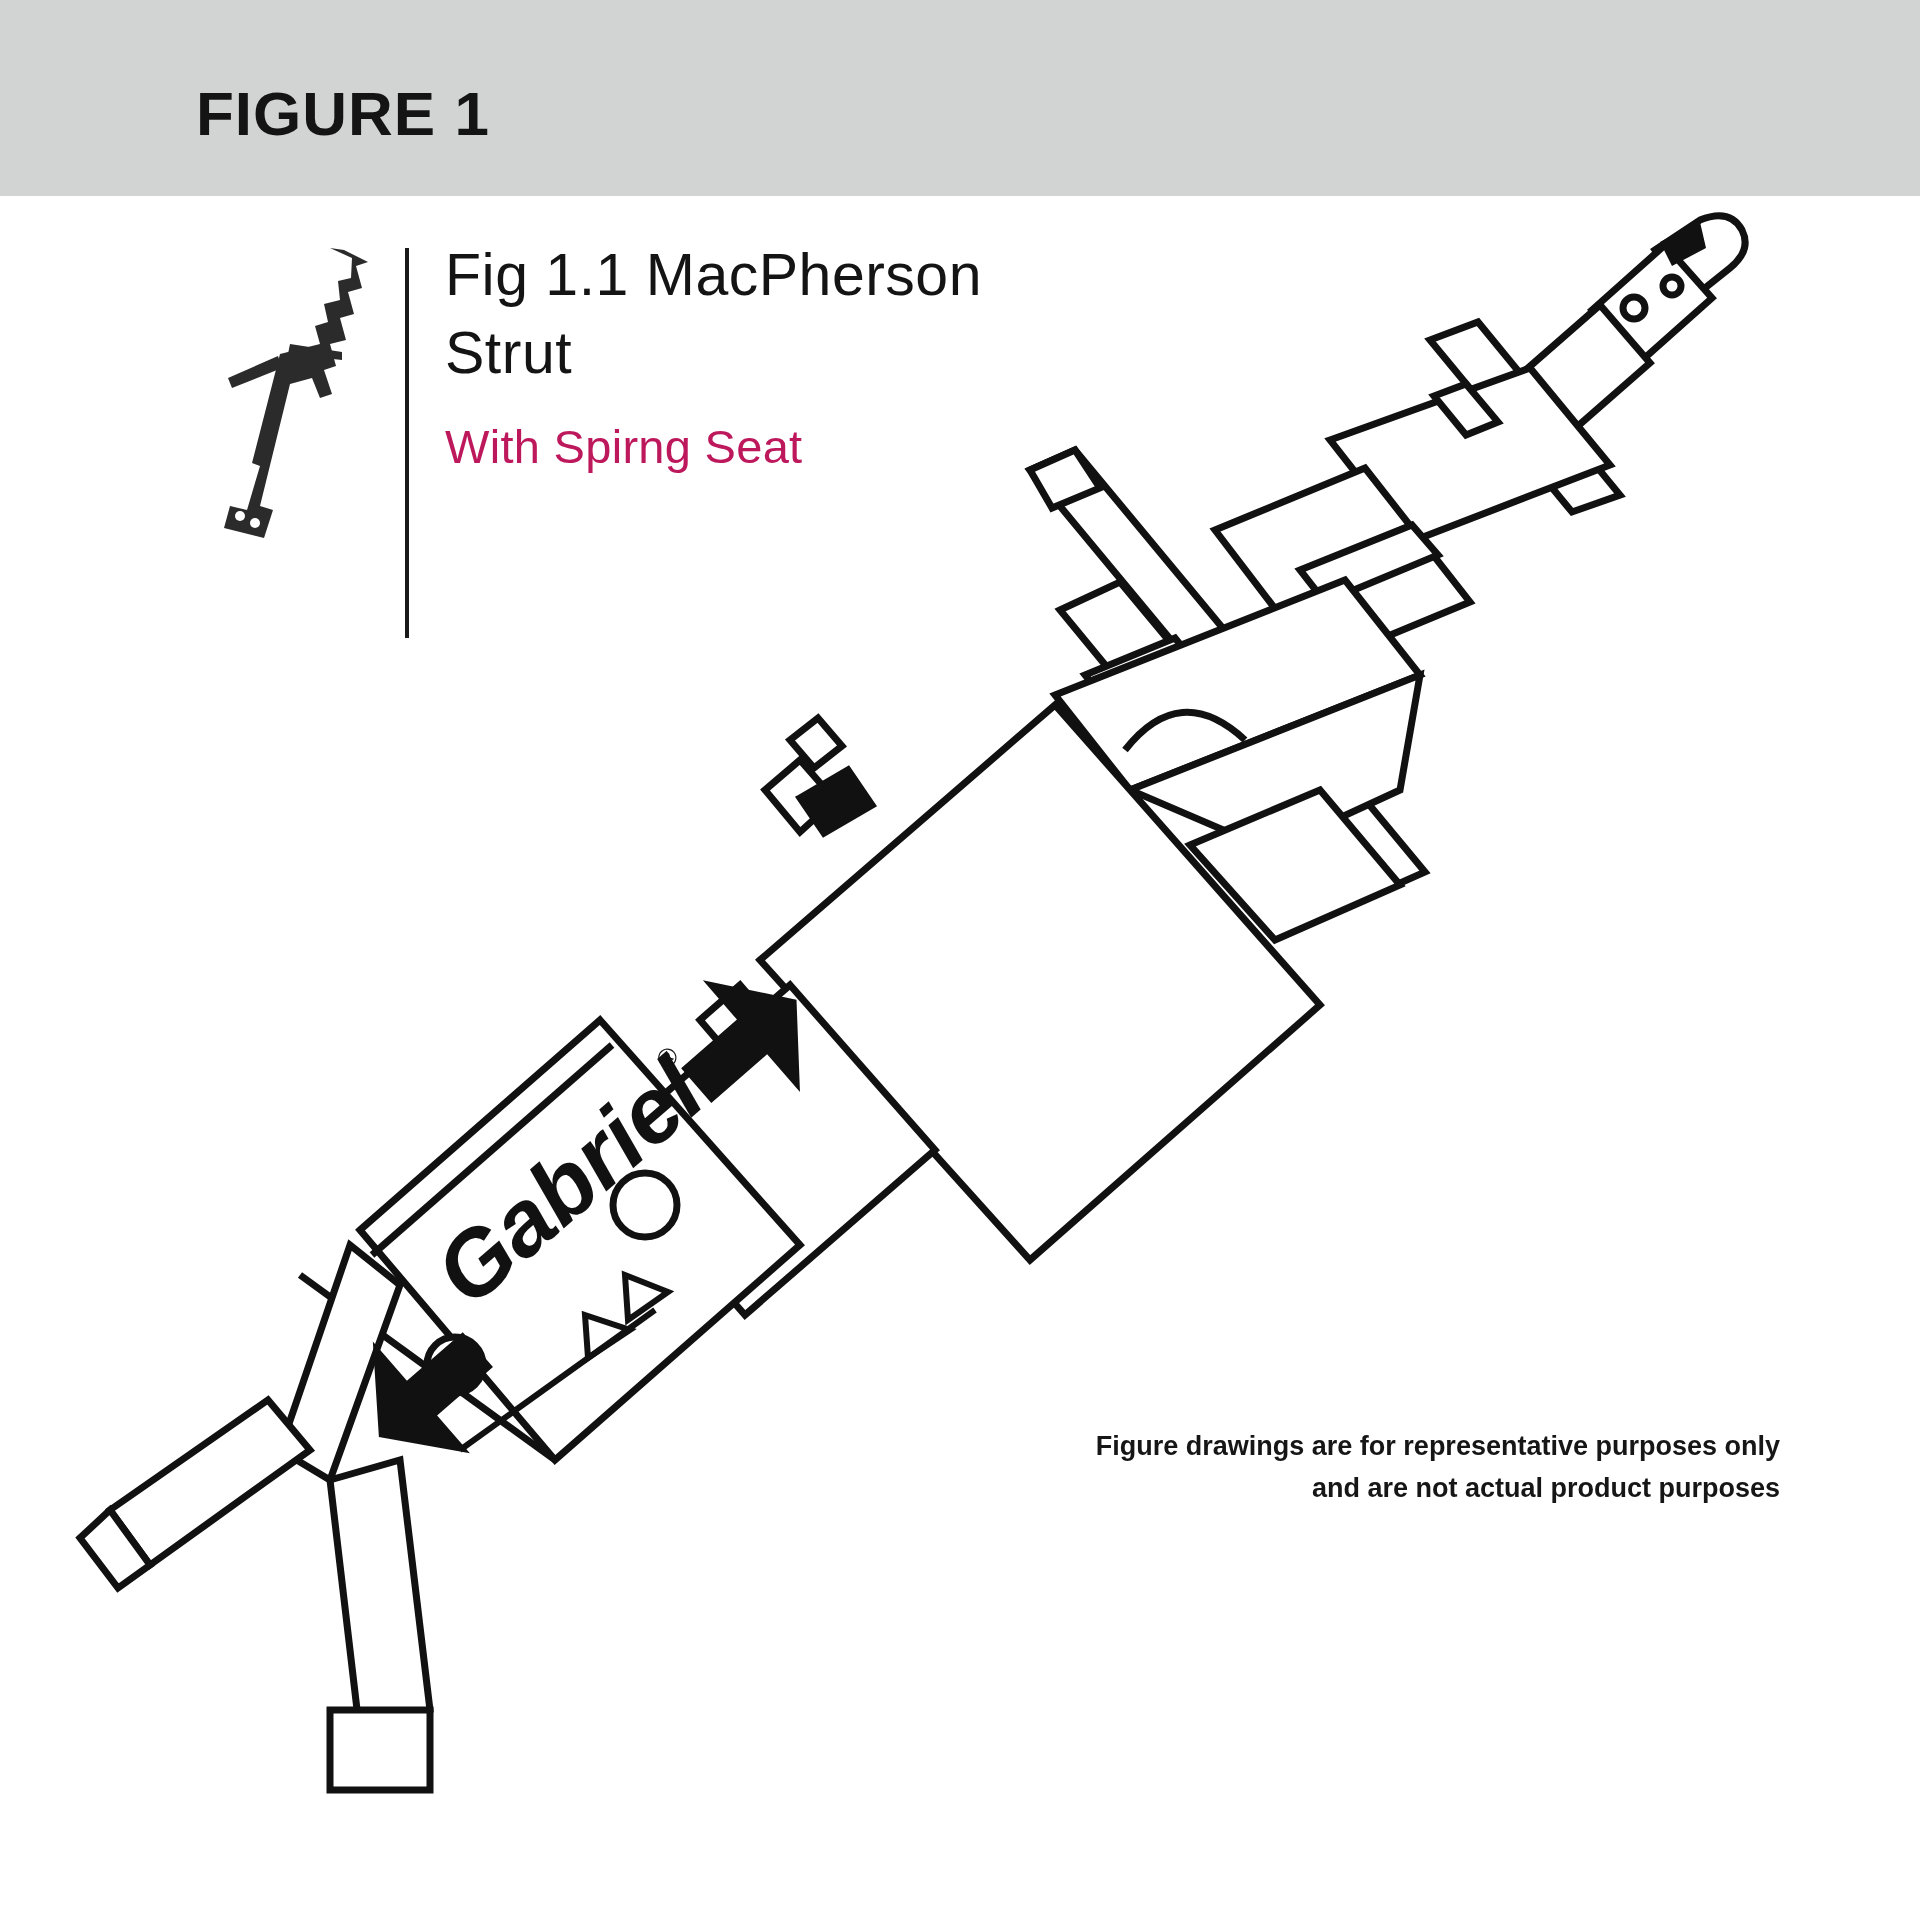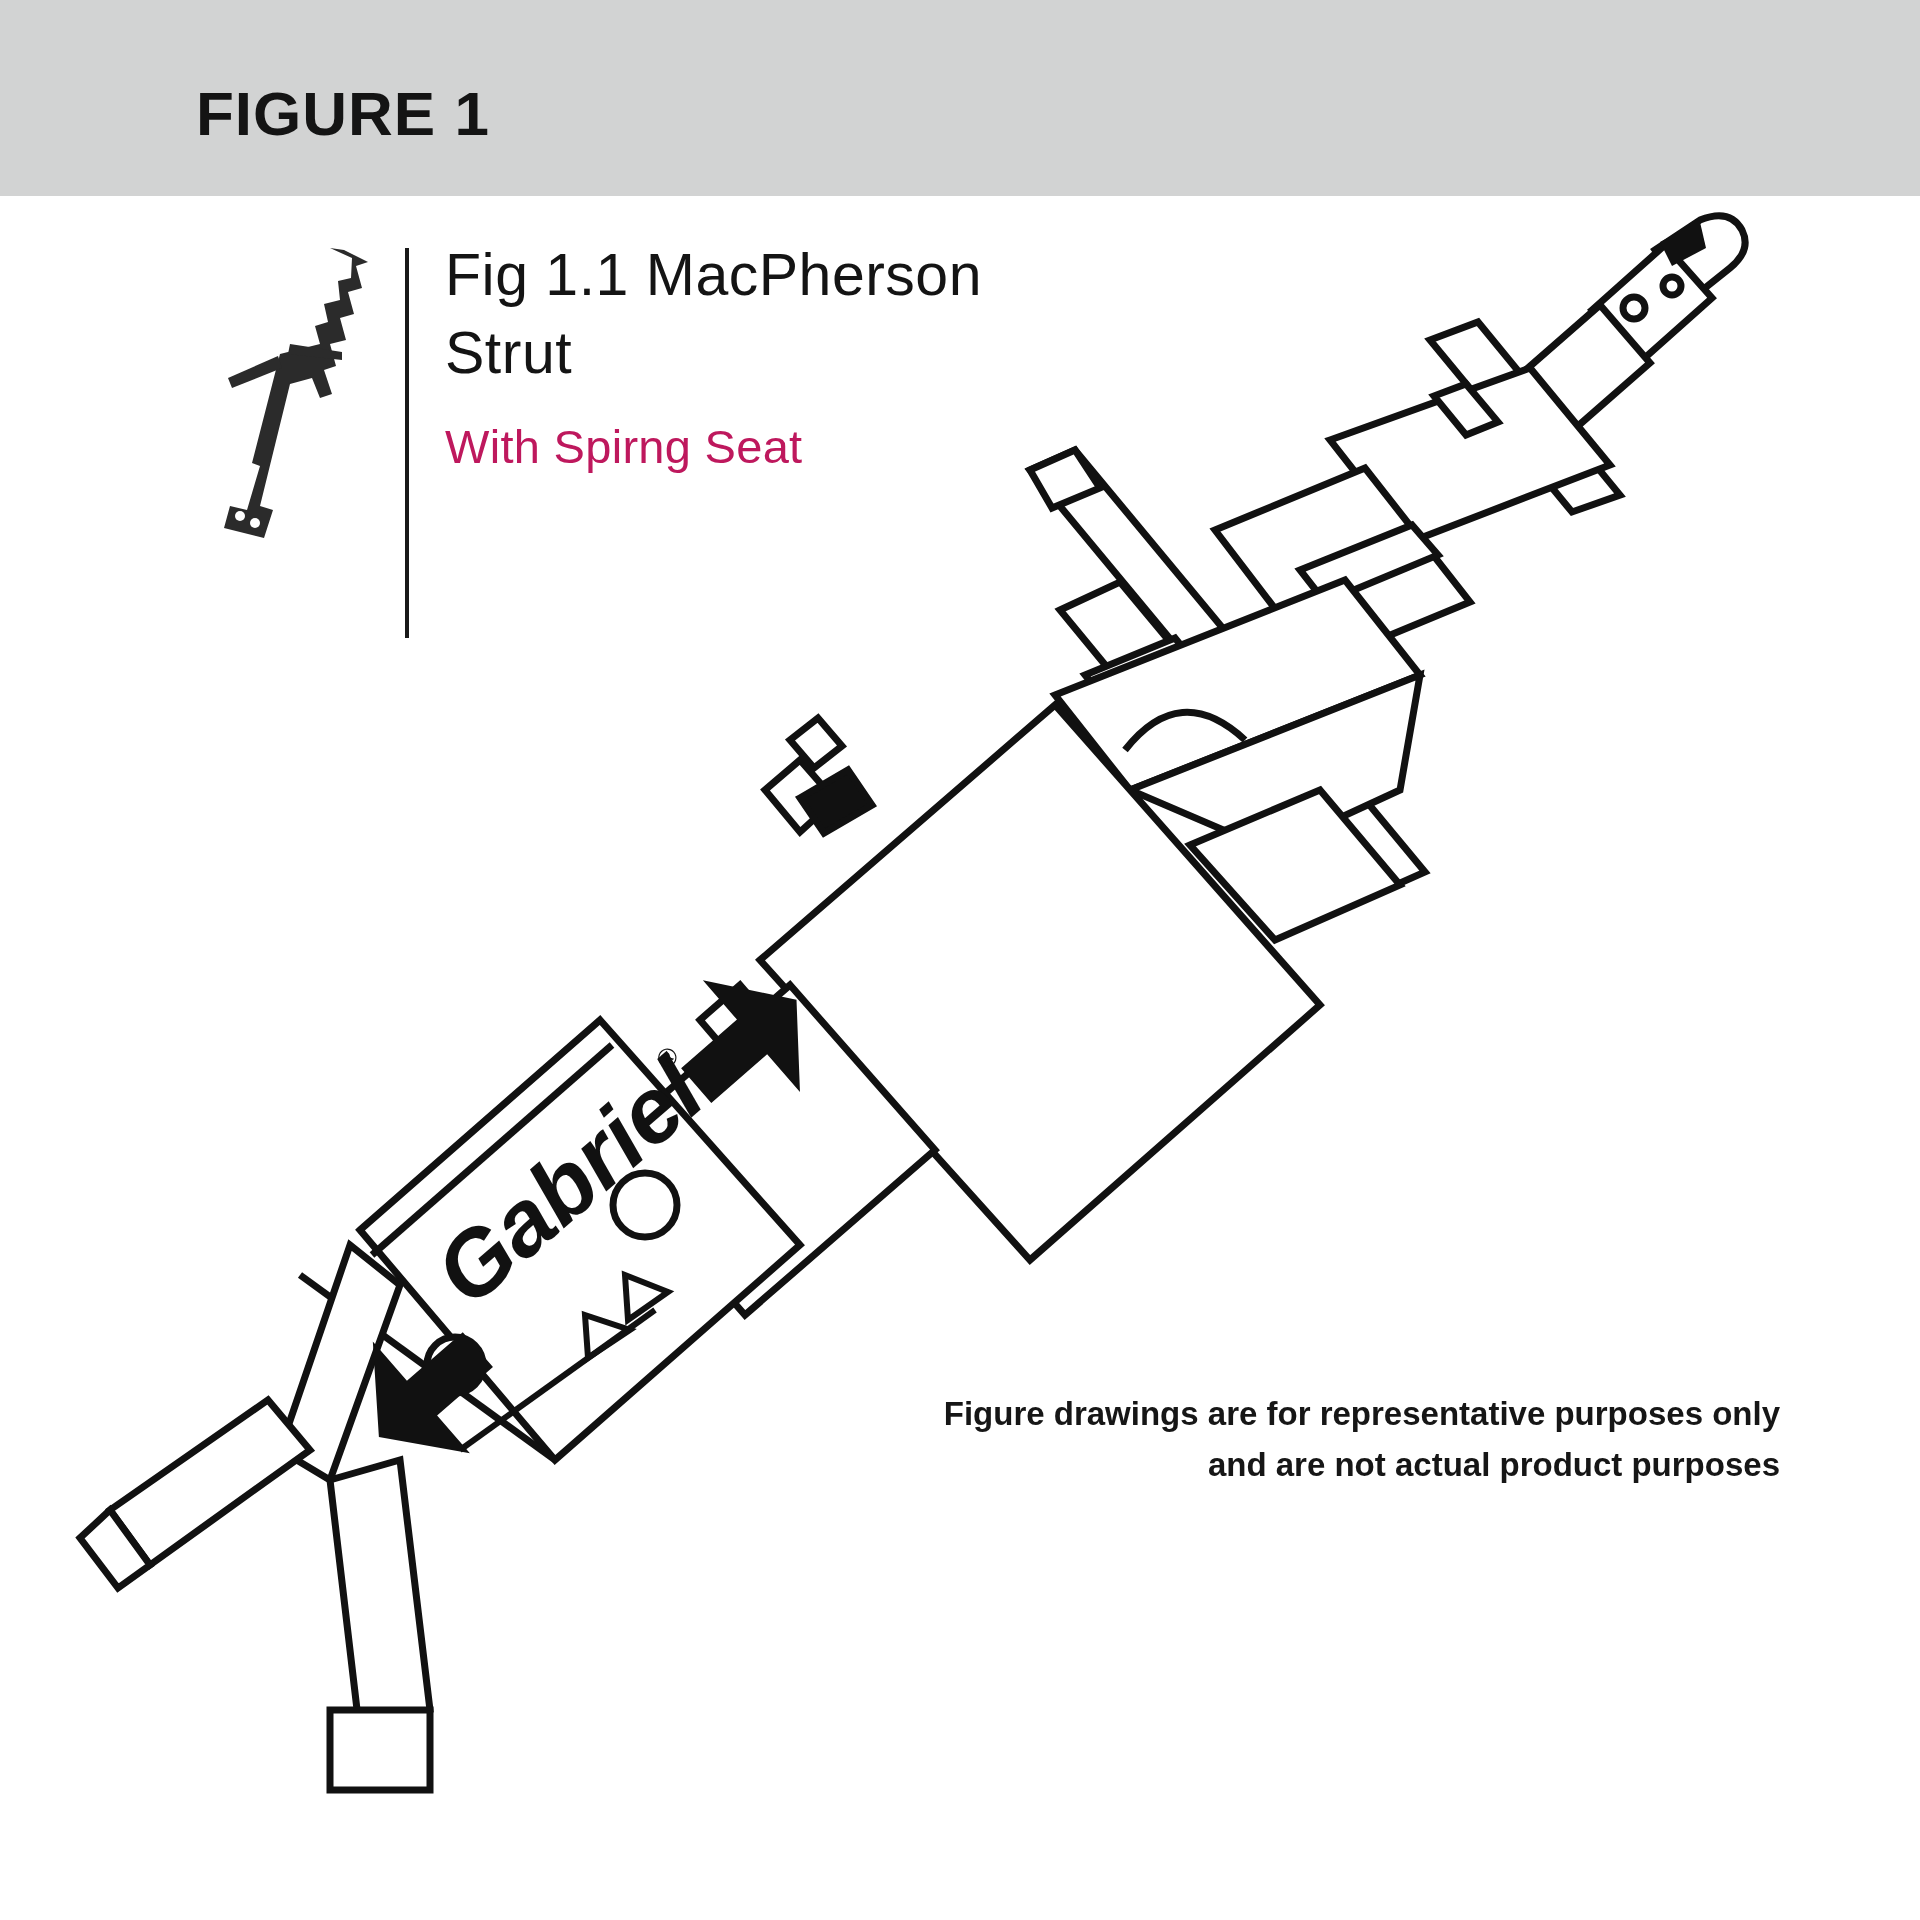--- a/index.html
+++ b/index.html
@@ -80,24 +80,24 @@
     margin-top: 26px;
     font-size: 47px;
     font-weight: normal;
     color: #be185d;
     letter-spacing: 0.3px;
   }
   
   .disclaimer {
     position: absolute;
     right: 140px;
-    bottom: 430px;
+    bottom: 410px;
     width: 1000px;
     text-align: right;
-    font-size: 33px;
+    font-size: 27px;
     font-weight: bold;
     line-height: 1.55;
     color: #161616;
   }
   
   .drawing {
     position: absolute;
     left: 0;
     top: 150px;
     width: 1920px;

